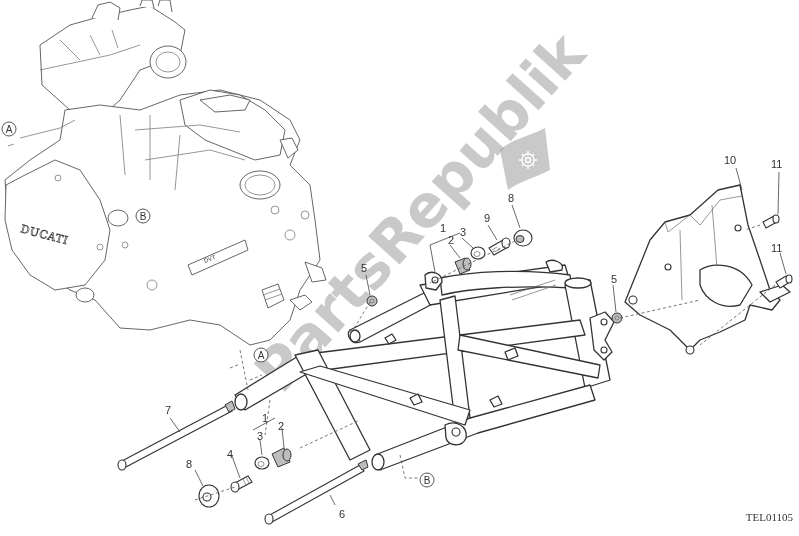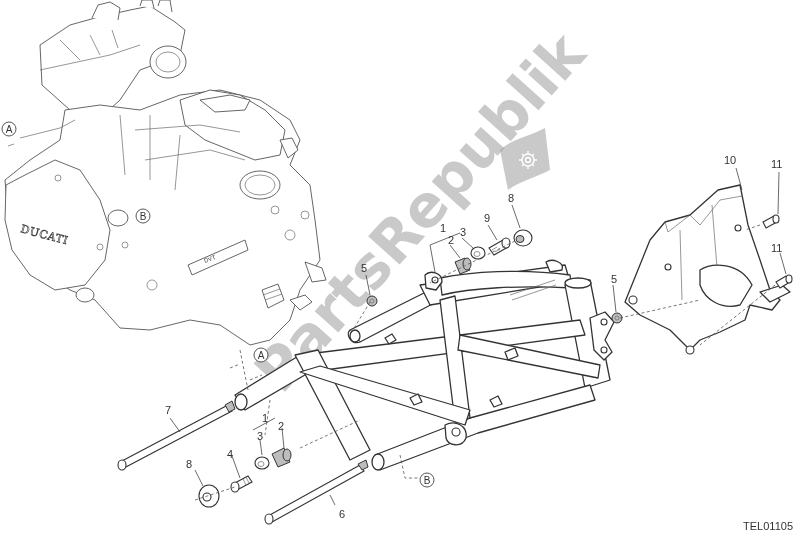--- a/index.html
+++ b/index.html
@@ -11,21 +11,21 @@
   .dash { fill:none; stroke:#555; stroke-width:0.8; stroke-dasharray:3 2.5; }
   .lead { fill:none; stroke:#444; stroke-width:0.8; }
   .part { fill:#ffffff; stroke:#333; stroke-width:1.1; }
   .partd { fill:#bdbdbd; stroke:#333; stroke-width:1; }
   .label { font-family:"Liberation Sans", sans-serif; font-size:11px; fill:#333; }
   .ref-circle { fill:#fff; stroke:#444; stroke-width:0.9; }
   .ref-text { font-family:"Liberation Sans", sans-serif; font-size:10px; fill:#333; text-anchor:middle; dominant-baseline:central; }
   .wm { font-family:"DejaVu Sans", sans-serif; font-weight:bold; font-size:58px; fill:#9c9c9c; fill-opacity:0.55; }
   .wm-flag { fill:#9c9c9c; fill-opacity:0.55; }
   .brand { font-family:"DejaVu Serif", serif; font-size:11px; fill:#fff; stroke:#333; stroke-width:0.6; letter-spacing:0.5px; }
-  #drawing-code { position:absolute; right:6px; bottom:4px; font-family:Liberation Sans, sans-serif; font-size:11px; color:#333; }
+  #drawing-code { position:absolute; right:6px; bottom:13px; font-family:Liberation Serif, serif; font-size:11px; color:#333; }
 </style>
 </head>
 <body>
 
 <svg id="diagram" viewBox="0 0 799 536" xmlns="http://www.w3.org/2000/svg">
 
   <g>
 
     <path class="eng" d="M40,45 L70,25 L95,18 L130,10 L150,6 L175,22 L185,30 L180,55 L140,70 L120,100 L100,118 L70,110 L42,85 Z"></path>
     <path class="eng" d="M92,18 L98,5 L110,2 L120,8 L118,20"></path>

